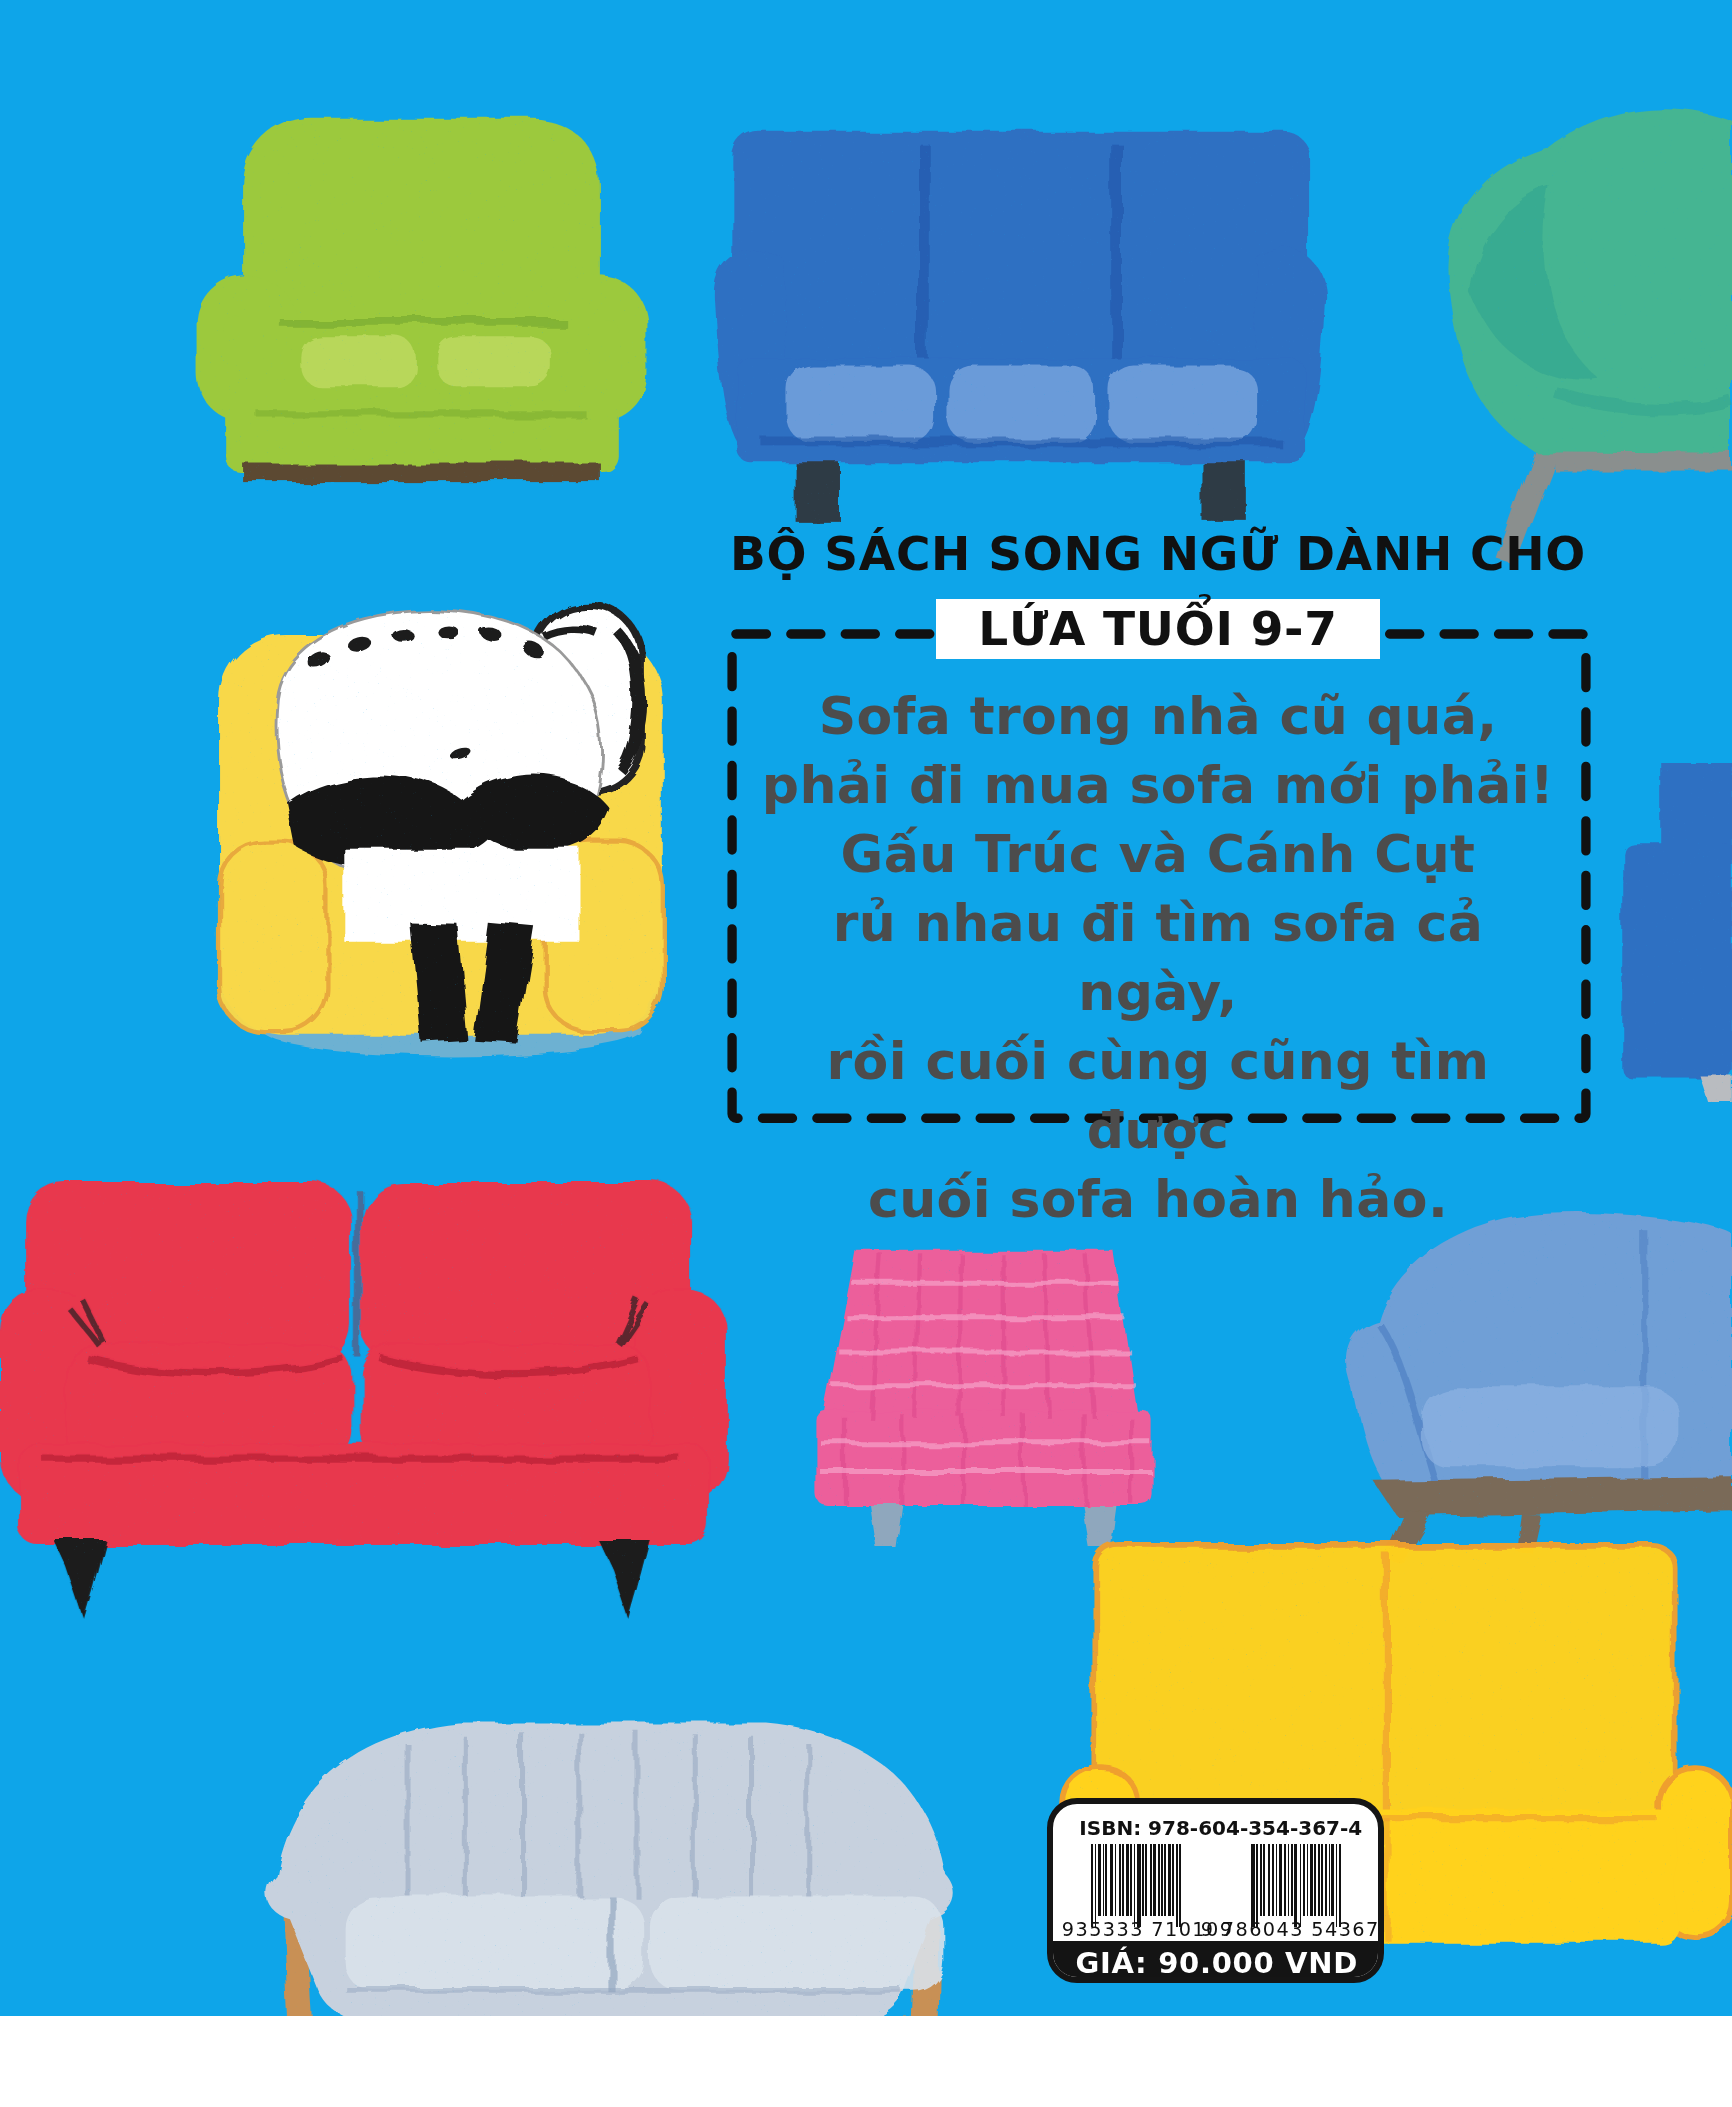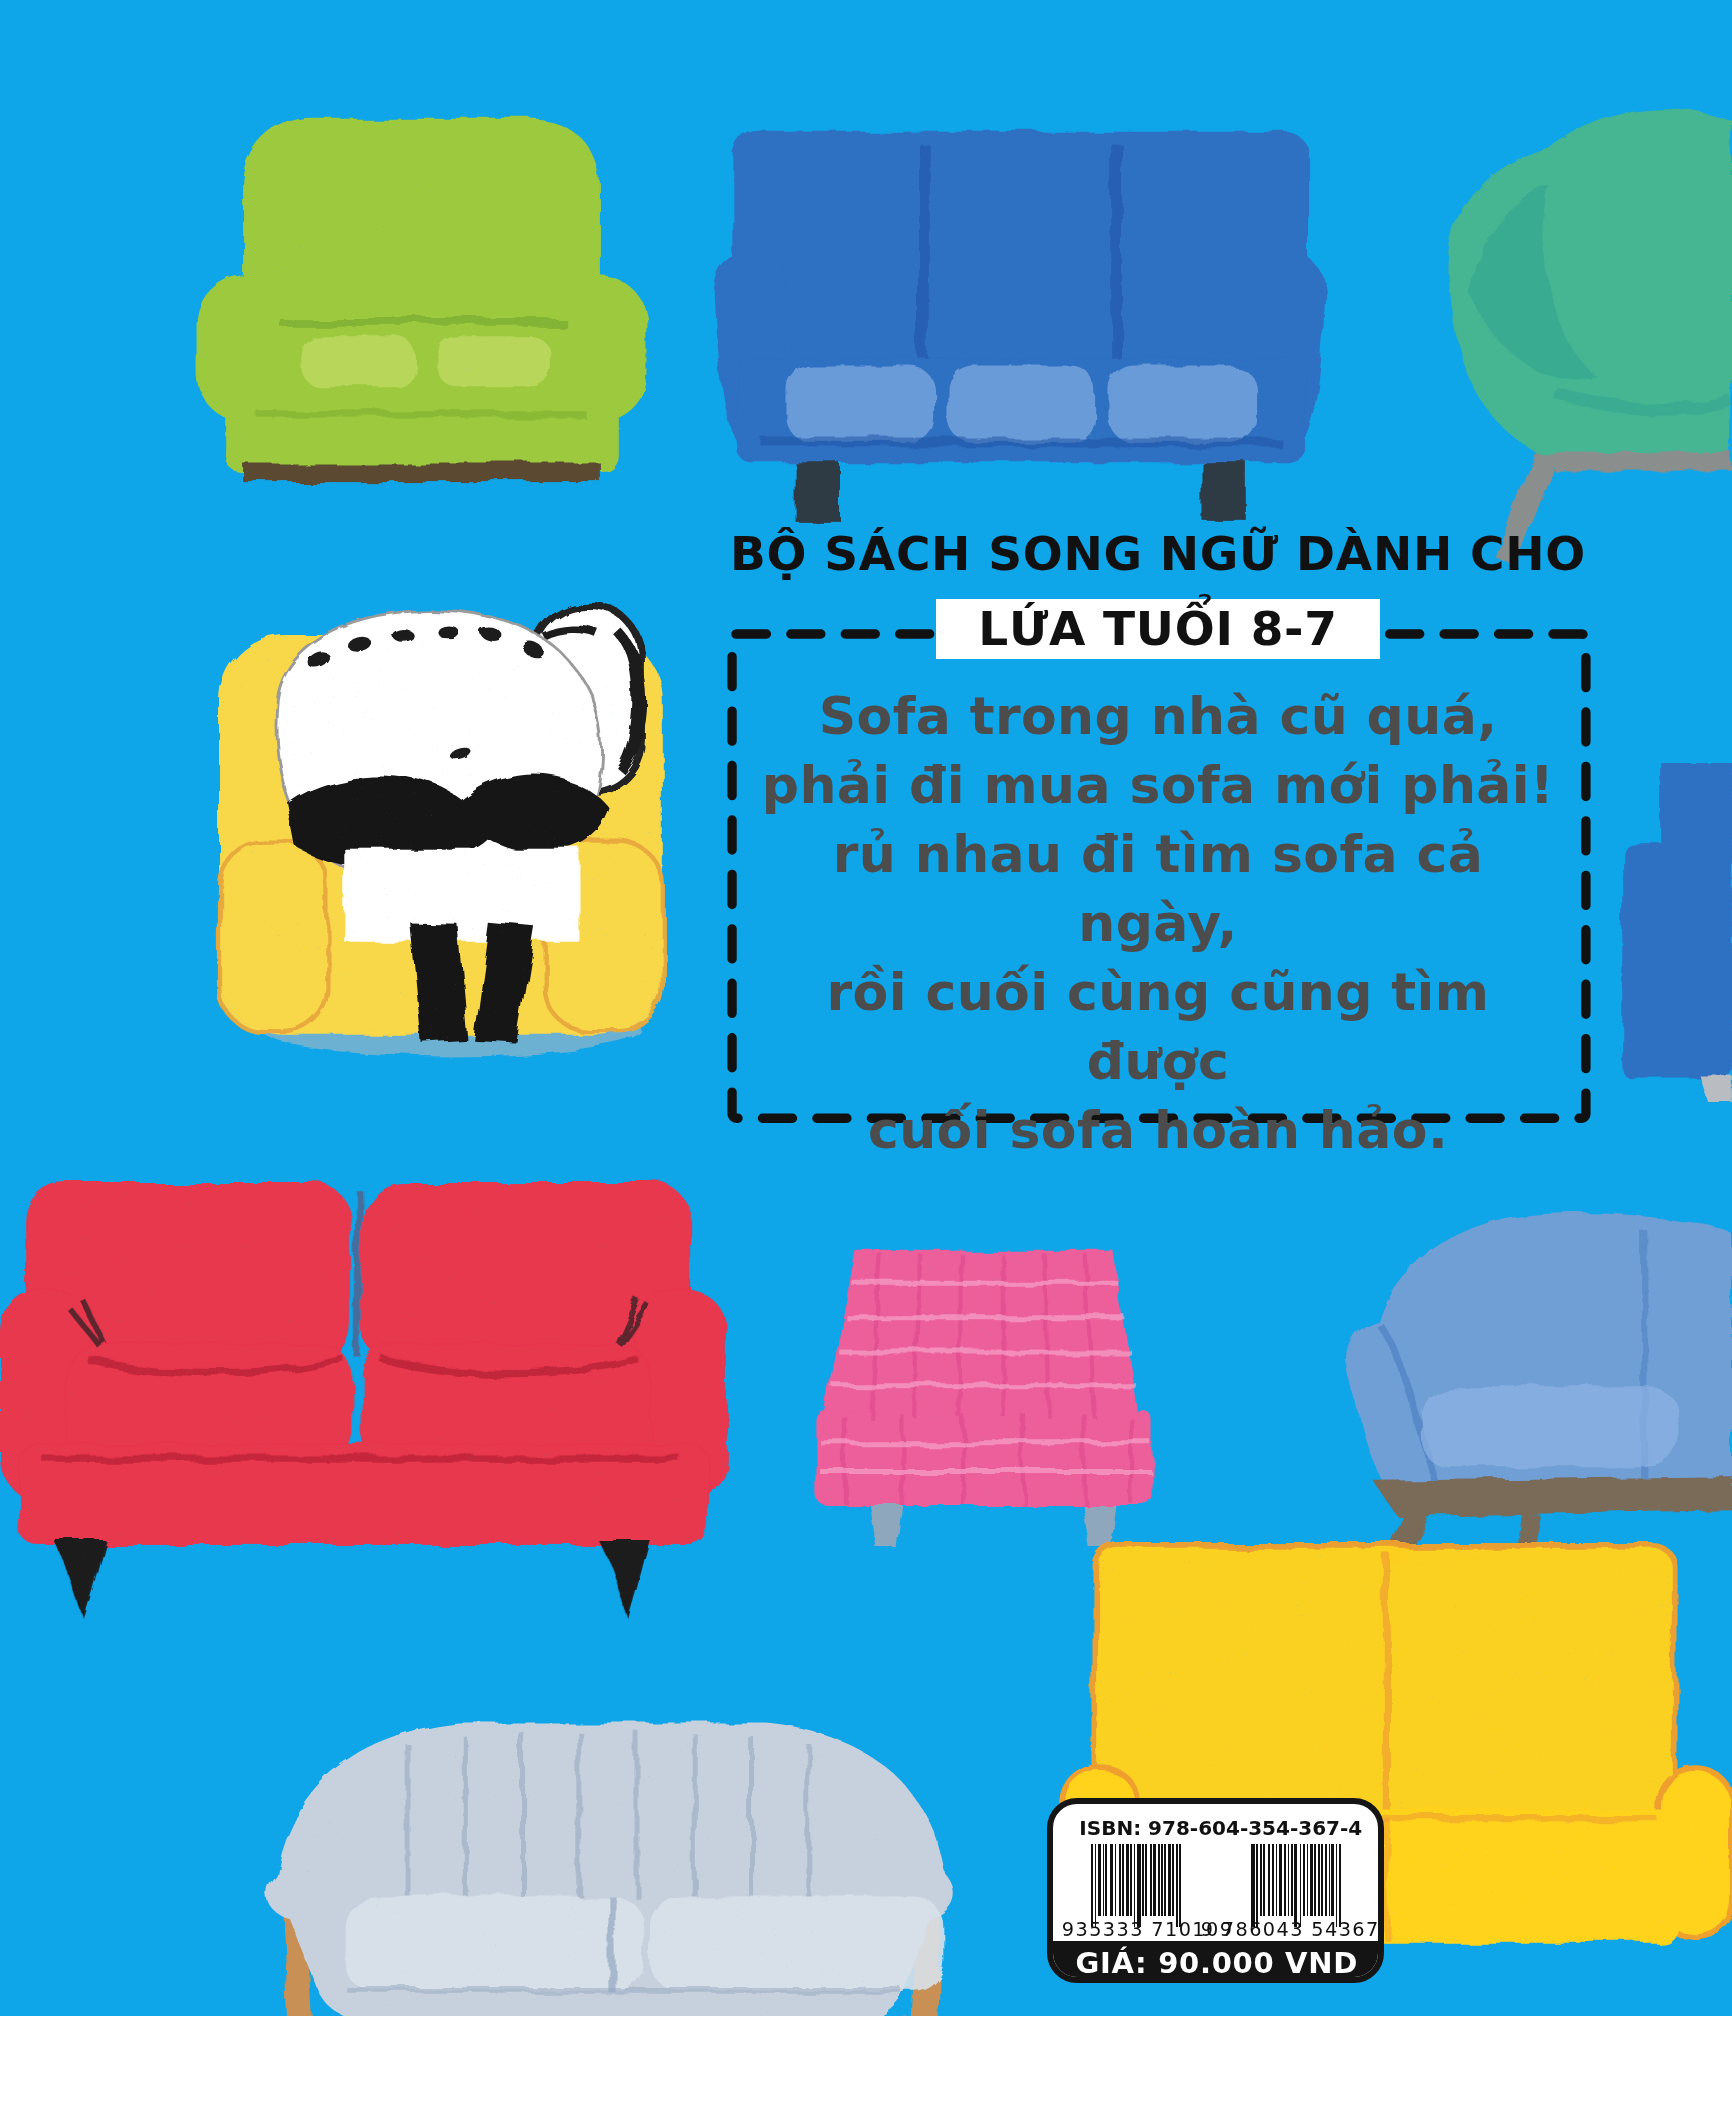--- a/index.html
+++ b/index.html
@@ -164,26 +164,27 @@
       </g>
     </g>
   </svg>
 
   <svg id="dashedBox" class="abs" width="874" height="505" viewBox="0 0 1220 705">
     <rect x="14" y="14" width="1192" height="676" rx="6" style="fill:none;stroke:#111;stroke-width:13;stroke-dasharray:42 34;stroke-linecap:round"></rect>
   </svg>
 
   <div id="heading1" class="heading-line">BỘ SÁCH SONG NGỮ DÀNH CHO</div>
   <div id="heading2" class="heading-line">
-    <span class="gap-bg">LỨA TUỔI 8-7</span>
+    <span class="gap-bg">LỨA TUỔI 9-7</span>
   </div>
 
   <div class="blurb">
     <div>Sofa trong nhà cũ quá,</div>
     <div>phải đi mua sofa mới phải!</div>
+    <div>Gấu Trúc và Cánh Cụt</div>
     <div>rủ nhau đi tìm sofa cả ngày,</div>
     <div>rồi cuối cùng cũng tìm được</div>
     <div>cuối sofa hoàn hảo.</div>
   </div>
 
   <svg class="abs" style="left:1593px;top:763px" width="140" height="340" viewBox="0 0 195 475">
     <g filter="url(#crayon)">
       <rect x="95" y="0" width="100" height="125" style="fill:var(--c-blue)"></rect>
       <rect x="42" y="112" width="153" height="330" rx="14" style="fill:var(--c-blue)"></rect>
       <polygon points="150,438 195,438 195,475 162,475" style="fill:#b9bcc0"></polygon>

